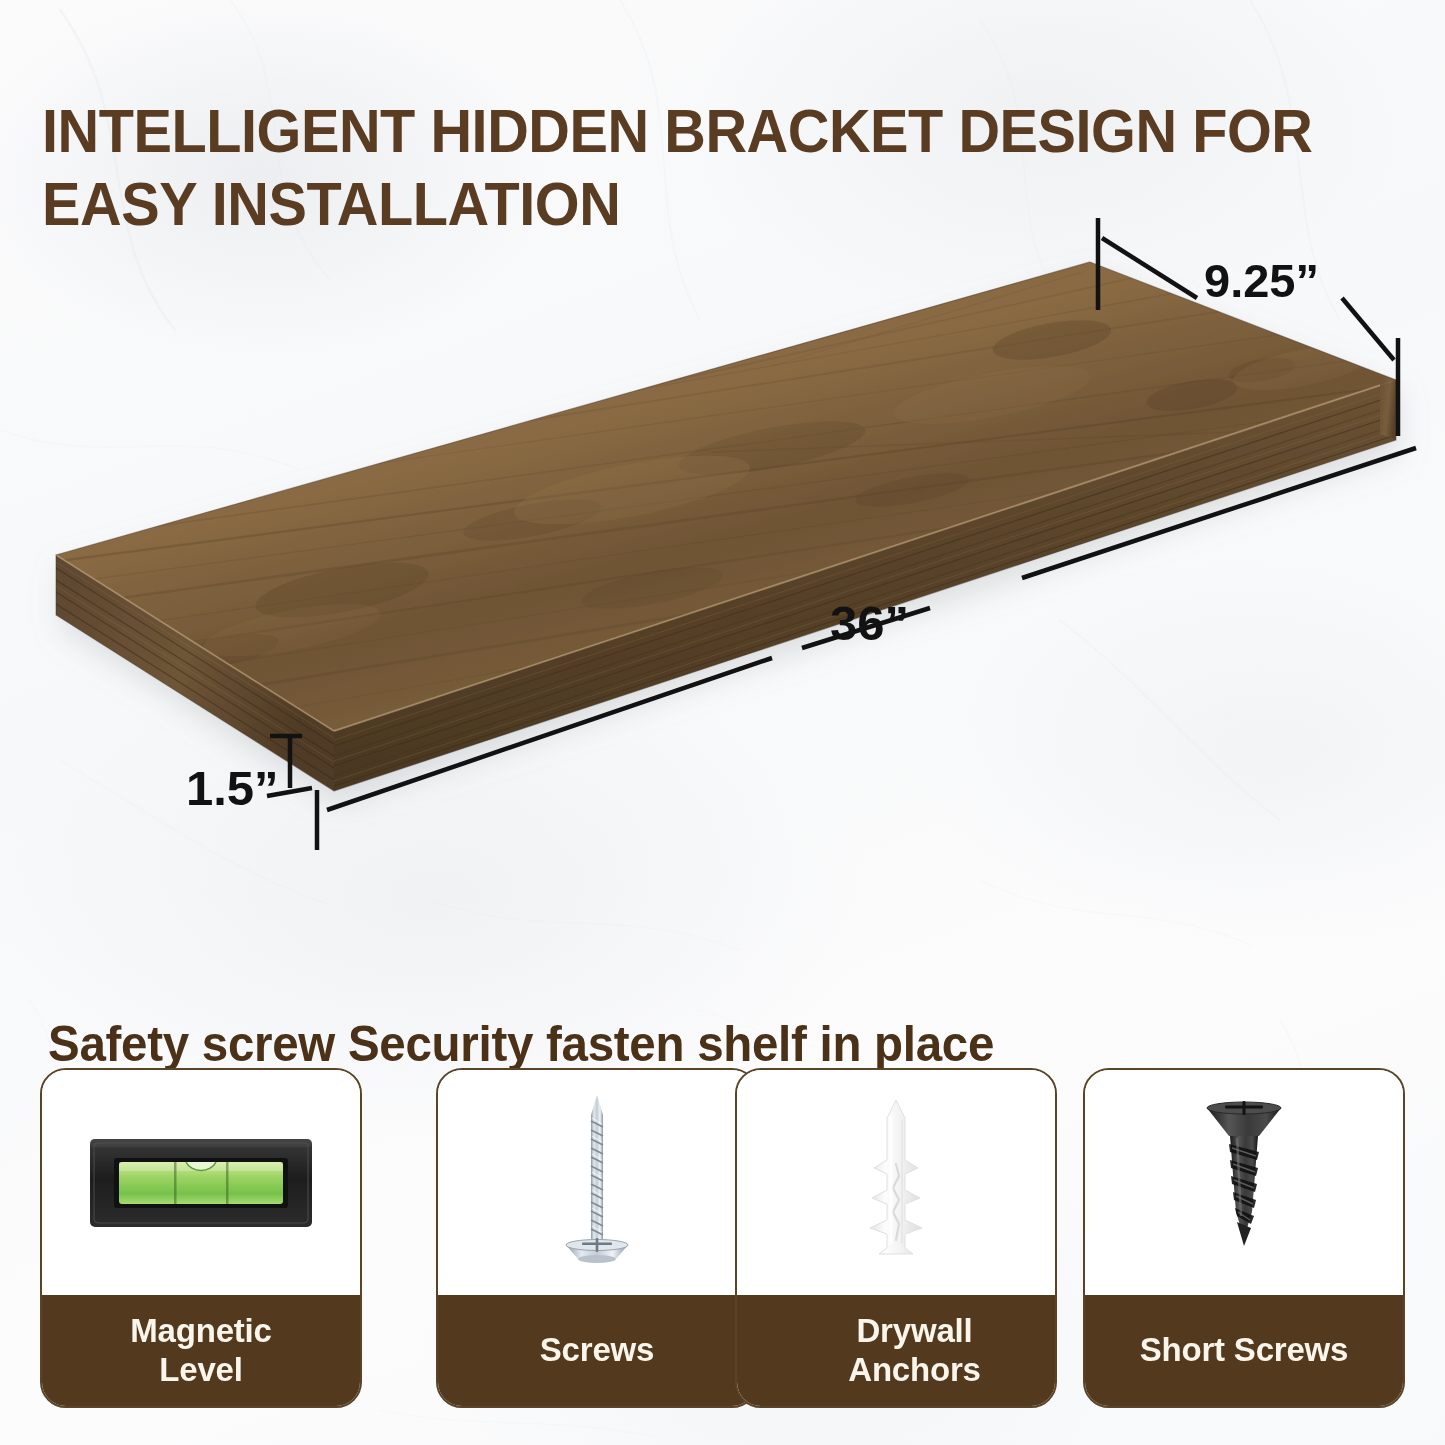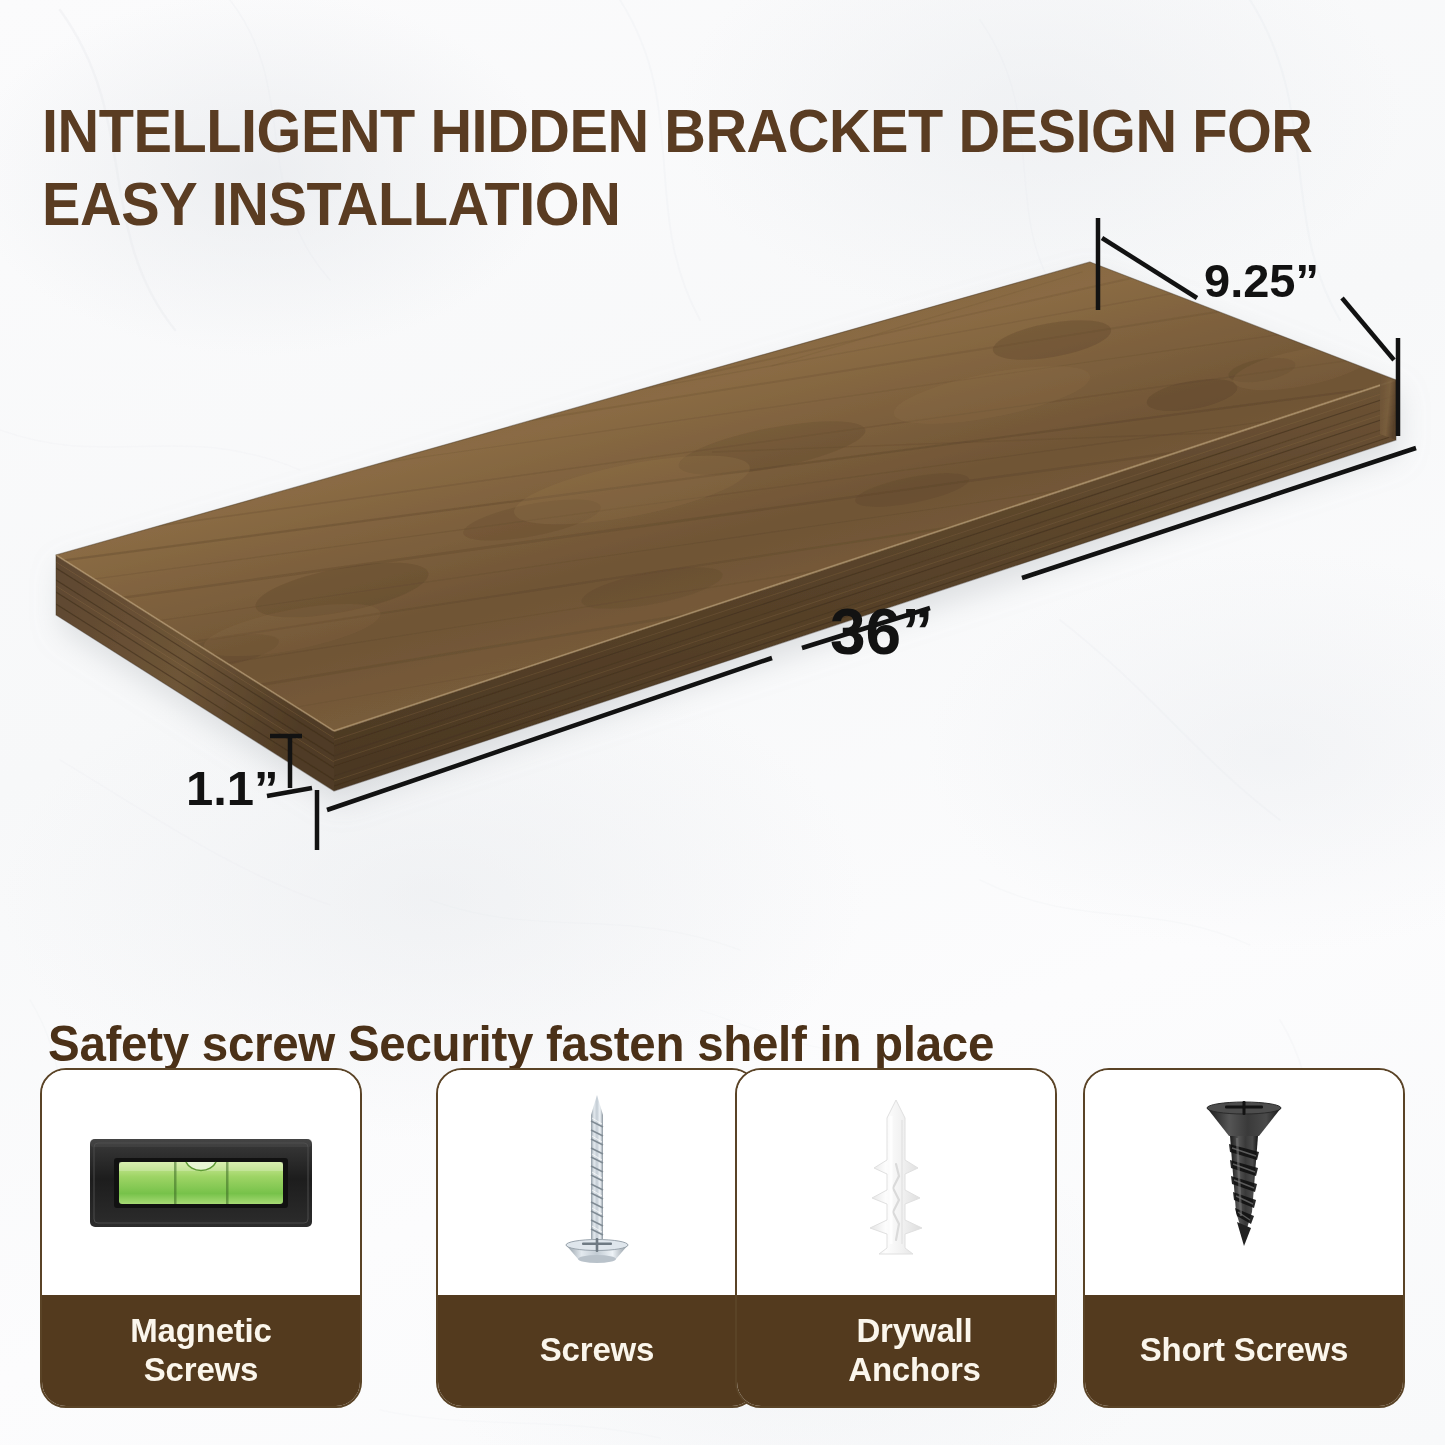--- a/index.html
+++ b/index.html
@@ -79,21 +79,21 @@
   .dim-label {
     position: absolute;
     color: #121212;
     font-family: "Liberation Sans", sans-serif;
     font-weight: 700;
     font-size: 47px;
     letter-spacing: 0px;
     white-space: nowrap;
   }
   .dim-label.l-925 { left: 1192px; top: 63px; }
-  .dim-label.l-36  { left: 818px;  top: 405px; font-size: 64px; }
+  .dim-label.l-36  { left: 818px;  top: 405px; font-size: 49px; }
   .dim-label.l-15  { left: 174px;  top: 570px; font-size: 49px; }
 
   
   .card {
     position: absolute;
     top: 1068px;
     width: 322px;
     height: 340px;
     border: 2.5px solid #5a4326;
     border-radius: 26px;
@@ -300,21 +300,21 @@
 
         <line x1="278" y1="546" x2="278" y2="598"></line>
         <line x1="258" y1="546" x2="290" y2="546"></line>
         <line x1="255" y1="606" x2="300" y2="598"></line>
         <line x1="305" y1="600" x2="305" y2="660"></line>
       </g>
     </svg>
 
     <span class="dim-label l-925">9.25”</span>
     <span class="dim-label l-36">36”</span>
-    <span class="dim-label l-15">1.1”</span>
+    <span class="dim-label l-15">1.5”</span>
   </div>
 
   <h2 class="subhead">Safety screw Security fasten shelf in place</h2>
 
   <div class="card" style="left:40px;">
     <div class="card-img">
       <svg width="230" height="110" viewBox="0 0 230 110">
         <defs>
           <linearGradient id="lvlBody" x1="0" y1="0" x2="0" y2="1">
             <stop offset="0%" stop-color="#3a3a3a"></stop>
@@ -335,21 +335,21 @@
         <rect x="33" y="33" width="164" height="9" fill="#ffffff" opacity=".22"></rect>
         <rect x="88" y="33" width="2.5" height="42" fill="#3d6b24" opacity=".55"></rect>
         <rect x="140" y="33" width="2.5" height="42" fill="#3d6b24" opacity=".55"></rect>
         <path d="M 100 33 a 16 13 0 0 0 30 0 z" fill="#e9f7d8" opacity=".92"></path>
         <path d="M 100 33 a 16 13 0 0 0 30 0" fill="none" stroke="#5e9a35" stroke-width="1.6"></path>
         <rect x="4" y="10" width="222" height="8" rx="4" fill="#555555" opacity=".35"></rect>
       </svg>
     </div>
     <div class="card-footer">
       <span style="white-space:pre-line;">Magnetic
-Screws</span>
+Level</span>
     </div>
   </div>
 
   <div class="card" style="left:388px;margin-left:48px;">
     <div class="card-img">
       <svg width="90" height="190" viewBox="0 0 90 190">
         <defs>
           <linearGradient id="steel" x1="0" y1="0" x2="1" y2="0">
             <stop offset="0%" stop-color="#8f9aa3"></stop>
             <stop offset="25%" stop-color="#e3e9ee"></stop>

